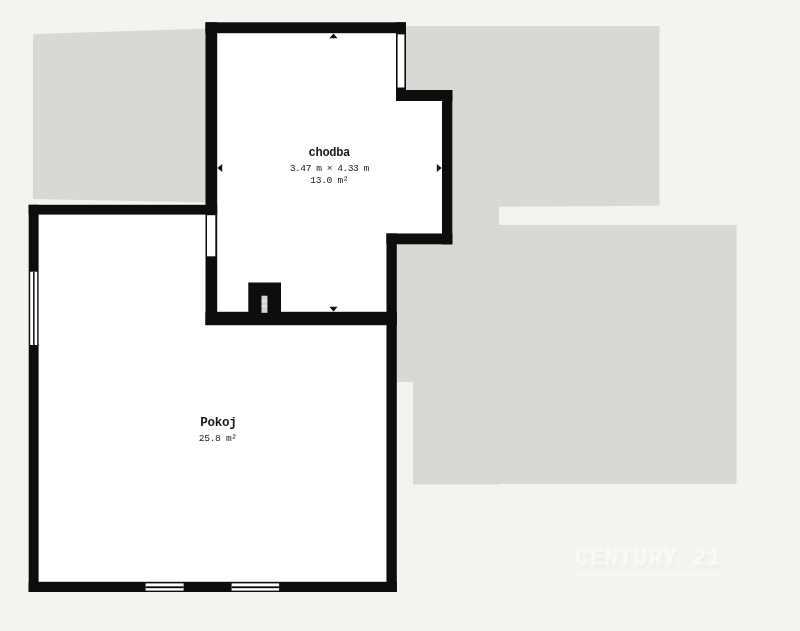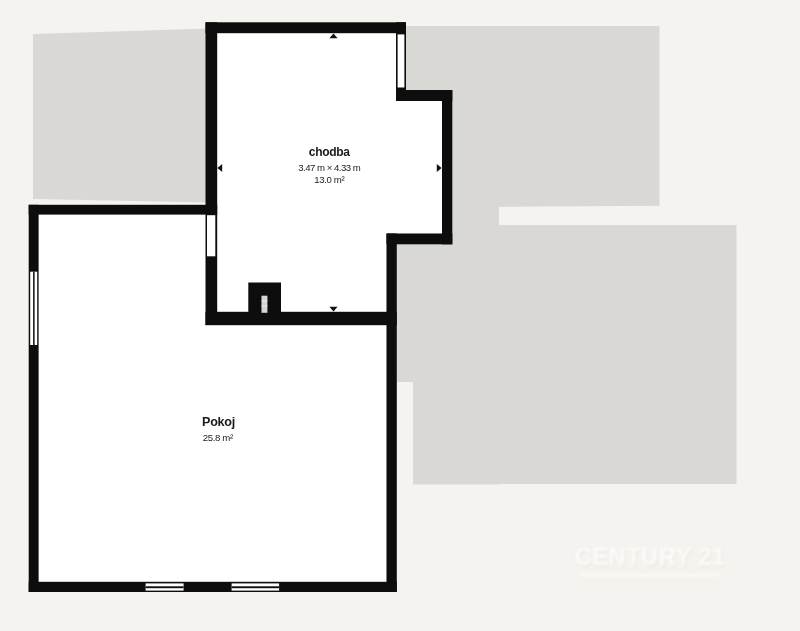--- a/index.html
+++ b/index.html
@@ -1,17 +1,17 @@
 <!DOCTYPE html>
 <html><head>
 <meta charset="utf-8">
 <style>
   html,body{margin:0;padding:0}
   .page{position:relative;width:800px;height:631px;background:#a3a3a3;overflow:hidden;
-        font-family:Liberation Sans, sans-serif;}
+        font-family:Liberation Mono, monospace;}
 </style>
 </head>
 <body>
 <div class="page">
 <svg width="800" height="631" viewBox="0 0 800 631" xmlns="http://www.w3.org/2000/svg">
 
   <rect x="0" y="0" width="800" height="631" fill="#f4f3ef"></rect>
 
   <polygon points="33,34 210,28.5 210,202.5 33,199" fill="#d9d8d5"></polygon>
 

